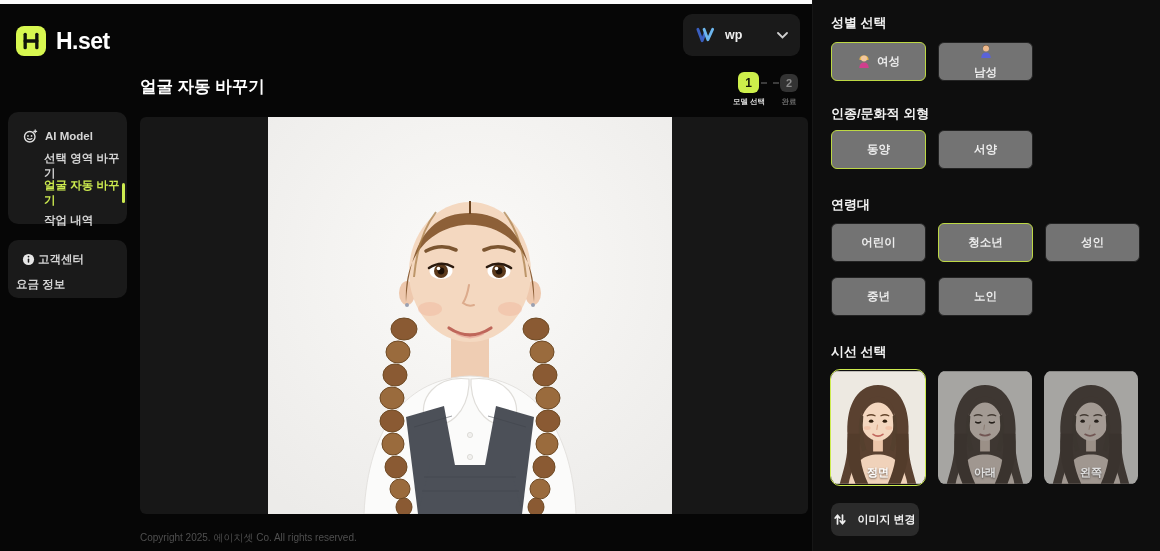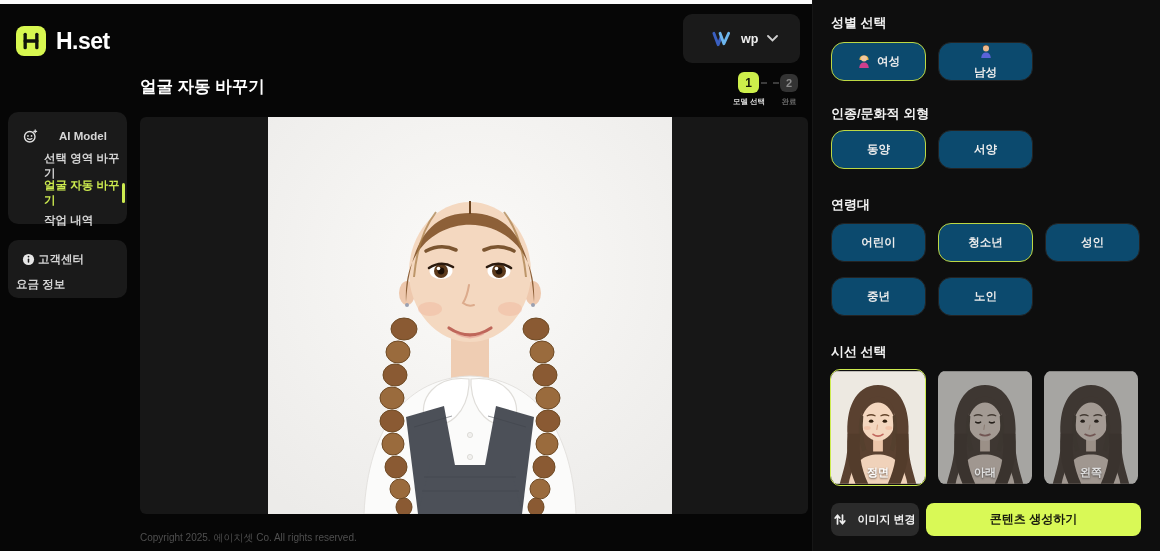--- a/index.html
+++ b/index.html
@@ -9,22 +9,22 @@
   #stage { position:relative; width:1160px; height:551px; background:#060606; }
 
   
   #top-strip { left:0; top:0; width:823px; height:4px; background:#fbfbfb; }
 
   
   #logo-box { left:16px; top:26px; width:30px; height:30px; background:#d7f750; border-radius:8px;
     display:flex; align-items:center; justify-content:center; }
   #logo-text { left:56px; top:26px; height:30px; display:flex; align-items:center;
     color:#fff; font-size:23px; font-weight:700; letter-spacing:-0.5px; }
-  #ws-btn { left:683px; top:14px; width:117px; height:49px; background:#1a1a1a; border-radius:9px;
-    display:flex; align-items:center; gap:9px; padding:0 28px; cursor:pointer; }
+  #ws-btn { left:683px; top:14px; width:117px; height:42px; background:#1a1a1a; border-radius:9px;
+    display:flex; align-items:center; gap:9px; padding:0 12px; cursor:pointer; }
   #ws-name { color:#eee; font-size:12.5px; font-weight:700; flex:1; }
 
   
   #page-title { left:140px; top:76px; color:#fff; font-size:16.5px; font-weight:700; }
   .step-sq { width:21px; height:21px; border-radius:6px; display:flex; align-items:center; justify-content:center;
     font-size:12px; font-weight:700; }
   #step1 { left:738px; top:72px; background:#cdef4b; color:#14170a; }
   #step2 { left:780px; top:74px; width:18px; height:18px; background:#333; color:#8a8a8a; font-size:11px; }
   #step-dash { left:761px; top:82px; width:18px; height:0; border-top:2px dashed #3c3c3c; }
   .step-lbl { font-size:7.5px; font-weight:700; width:44px; text-align:center; }
@@ -42,22 +42,22 @@
   .active-bar { position:absolute; right:2px; top:2px; width:3px; height:20px; border-radius:2px; background:#cdeb4f; }
 
   
   #canvas { left:140px; top:117px; width:668px; height:397px; background:#171717; border-radius:6px; }
   #photo { left:268px; top:117px; width:404px; height:397px; overflow:hidden; }
   #copyright { left:140px; top:531px; color:#4f4f4f; font-size:10px; }
 
   
   #panel { left:812px; top:0; width:389px; height:551px; background:#0e0e0e; border-left:1px solid #161616; }
   .sec-lbl { position:absolute; left:18px; color:#f2f2f2; font-size:13px; font-weight:700; }
-  .opt-btn { position:absolute; width:95px; height:39px; background:#0c4a6e; border:1px solid #232323;
-    border-radius:13px; color:#ececec; font-size:11.5px; font-weight:700;
+  .opt-btn { position:absolute; width:95px; height:39px; background:#737373; border:1px solid #232323;
+    border-radius:6px; color:#ececec; font-size:11.5px; font-weight:700;
     display:flex; align-items:center; justify-content:center; gap:6px; cursor:pointer; }
   .opt-btn.selected { border-color:#bdd844; }
   .thumb { position:absolute; width:96px; height:117px; border-radius:10px; overflow:hidden;
     border:1.5px solid transparent; cursor:pointer; }
   .thumb.selected { border-color:#cdeb4f; }
   .thumb svg { position:absolute; left:0; top:0; width:100%; height:100%; }
   .thumb.dim svg { filter:grayscale(0.55) brightness(0.72) contrast(0.92); }
   .thumb-lbl { position:absolute; left:0; bottom:5px; width:100%; text-align:center; color:#fff;
     font-size:11px; font-weight:700; text-shadow:0 1px 2px rgba(0,0,0,.6); }
   .thumb.dim .thumb-lbl { color:#e0e0e0; }
@@ -106,21 +106,21 @@
   </div>
 
   <div id="page-title" class="abs">얼굴 자동 바꾸기</div>
   <div id="step1" class="abs step-sq">1</div>
   <div id="step-dash" class="abs"></div>
   <div id="step2" class="abs step-sq">2</div>
   <div id="step1-lbl" class="abs step-lbl">모델 선택</div>
   <div id="step2-lbl" class="abs step-lbl">완료</div>
 
   <div id="side-box1" class="abs side-box">
-    <div class="side-row side-head" style="top:12px; padding-left:15px; gap:21px;">
+    <div class="side-row side-head" style="top:12px; padding-left:15px; gap:7px;">
       <span style="display:flex;">
         <svg width="15" height="15" viewBox="0 0 16 16">
           <circle cx="7.2" cy="8.2" r="5.6" fill="none" stroke="#e0e0e0" stroke-width="1.5"></circle>
           <circle cx="5.3" cy="7.4" r="0.9" fill="#e0e0e0"></circle>
           <circle cx="9.1" cy="7.4" r="0.9" fill="#e0e0e0"></circle>
           <path d="M4.8 10.2 Q7.2 12 9.6 10.2" stroke="#e0e0e0" stroke-width="1.2" fill="none" stroke-linecap="round"></path>
           <path d="M13 1 v3 M11.5 2.5 h3" stroke="#e0e0e0" stroke-width="1.3" stroke-linecap="round"></path>
         </svg>
       </span>
       <span class="txt">AI Model</span>
@@ -369,18 +369,15 @@
 
     <div id="btn-change" class="abs">
       <span style="display:flex;">
         <svg width="12" height="13" viewBox="0 0 12 13">
           <path d="M3.5 11 V3 M1.2 5 L3.5 2.2 L5.8 5" stroke="#f0f0f0" stroke-width="1.7" fill="none" stroke-linecap="round" stroke-linejoin="round"></path>
           <path d="M8.5 2 V10 M6.2 8 L8.5 10.8 L10.8 8" stroke="#f0f0f0" stroke-width="1.7" fill="none" stroke-linecap="round" stroke-linejoin="round"></path>
         </svg>
       </span>
       <span>이미지 변경</span>
     </div>
-    <div id="btn-generate" class="abs">
-      <span>콘텐츠 생성하기</span>
-    </div>
   </div>
 
 </div>
 
 </body></html>

